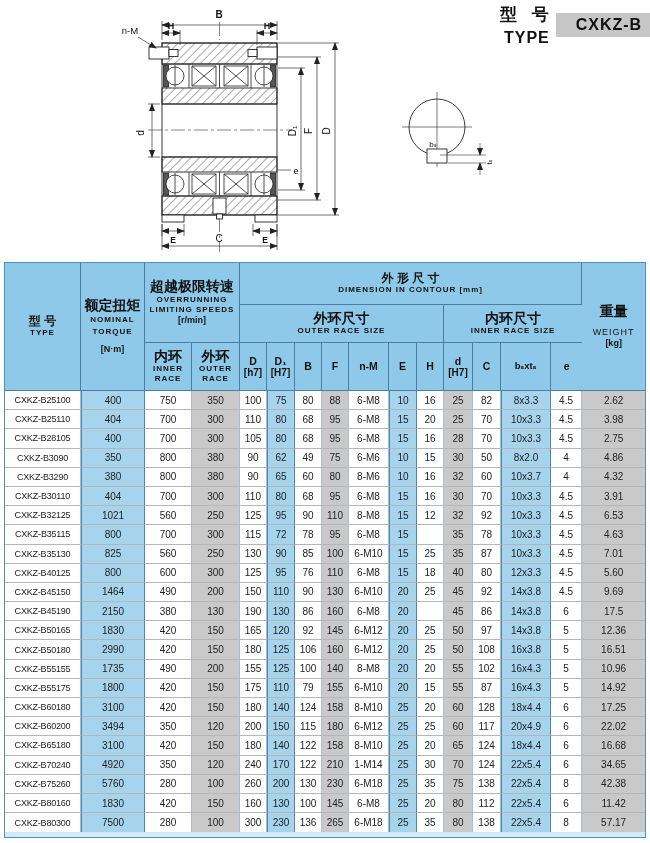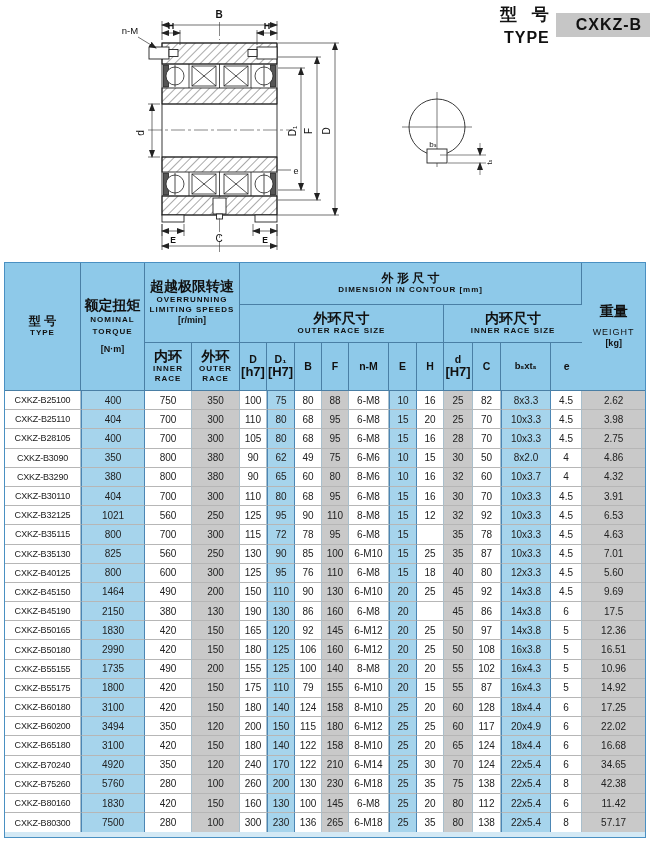--- a/index.html
+++ b/index.html
@@ -21,21 +21,21 @@
   th,td{box-sizing:border-box;overflow:hidden;white-space:nowrap;}
   thead th{background:var(--header-blue,#8ec9e9);border-right:1px solid #4a7fa5;border-bottom:1px solid #4a7fa5;
            text-align:center;vertical-align:middle;padding:0;font-weight:normal;}
   thead tr th:last-child{border-right:none;}
   .h-cn{font-size:12px;font-weight:bold;line-height:1.15;}
   .h-cn-sm{font-size:14px;font-weight:bold;line-height:1.1;}
   .h-en{font-size:8px;font-weight:bold;letter-spacing:1px;line-height:1.25;}
   .h-en-n{font-size:8px;letter-spacing:1px;line-height:1.25;font-weight:bold;}
   .h-unit{font-size:9px;font-weight:bold;line-height:1.2;}
   .h-letter{font-size:10.5px;font-weight:bold;line-height:1.15;}
-  .h-sub{font-size:13px;font-weight:bold;line-height:1.1;}
+  .h-sub{font-size:10px;font-weight:bold;line-height:1.1;}
   .gap-s{margin-top:2px;}
   .gap-m{margin-top:7px;}
 
   tbody td{height:19.2px;border-right:1px solid #a9bfcc;border-bottom:1px solid #b6b6b6;
            text-align:center;vertical-align:middle;font-size:10px;color:#222;background:#fff;padding:0 1px;}
   tbody tr td:last-child{border-right:none;}
   tbody tr:last-child td{border-bottom:none;}
   td.c-type{font-size:9px;letter-spacing:-0.2px;}
   td.c-blue{background:var(--cell-blue,#a6d4ec);border-left:1px solid var(--grid-dark,#4c86b4);border-right:1px solid var(--grid-dark,#4c86b4);}
   td.c-gray{background:var(--cell-gray,#c9c9c9);}
@@ -652,21 +652,21 @@
           </tr>
           <tr>
             <td class="c-type">CXKZ-B70240</td>
             <td class="c-blue">4920</td>
             <td>350</td>
             <td class="c-gray">120</td>
             <td>240</td>
             <td class="c-blue">170</td>
             <td>122</td>
             <td class="c-gray">210</td>
-            <td>6-M14</td>
+            <td>1-M14</td>
             <td class="c-blue">25</td>
             <td>30</td>
             <td class="c-gray">70</td>
             <td>124</td>
             <td class="c-blue">22x5.4</td>
             <td>6</td>
             <td class="c-gray">34.65</td>
           </tr>
           <tr>
             <td class="c-type">CXKZ-B75260</td>

